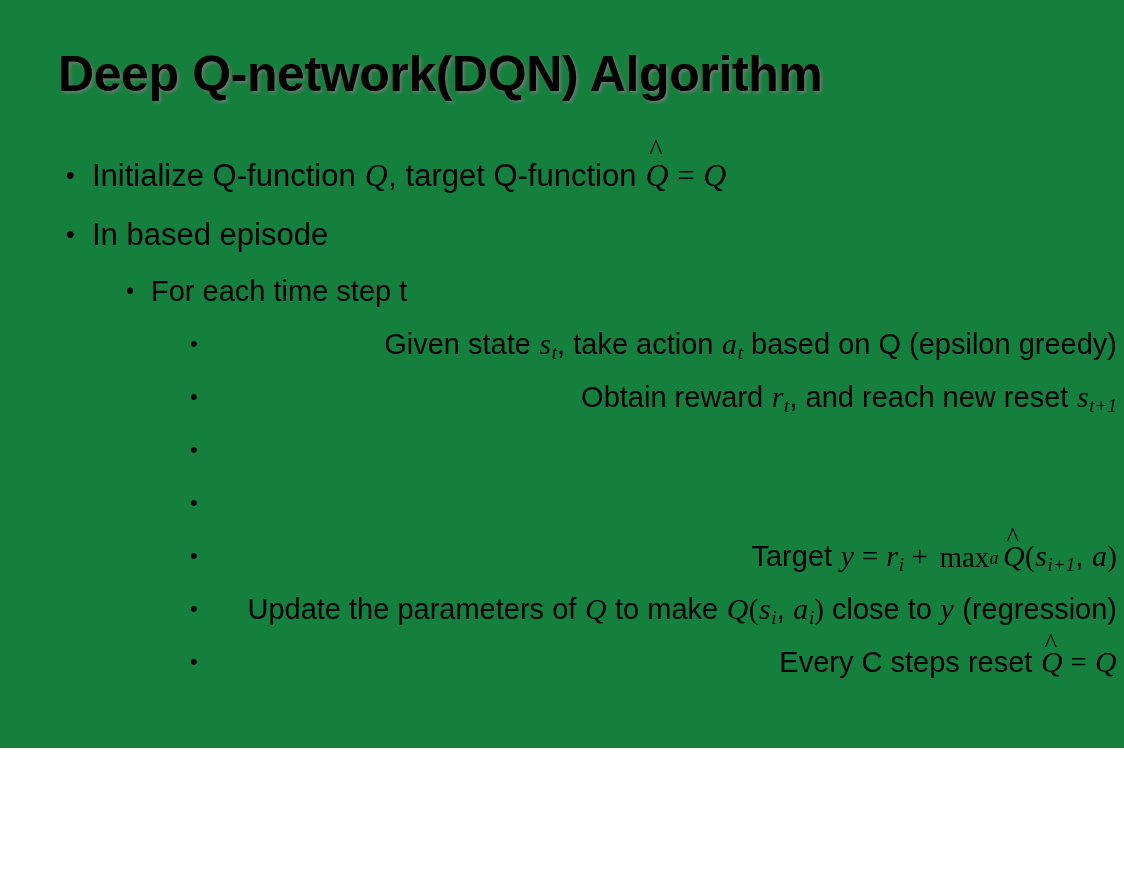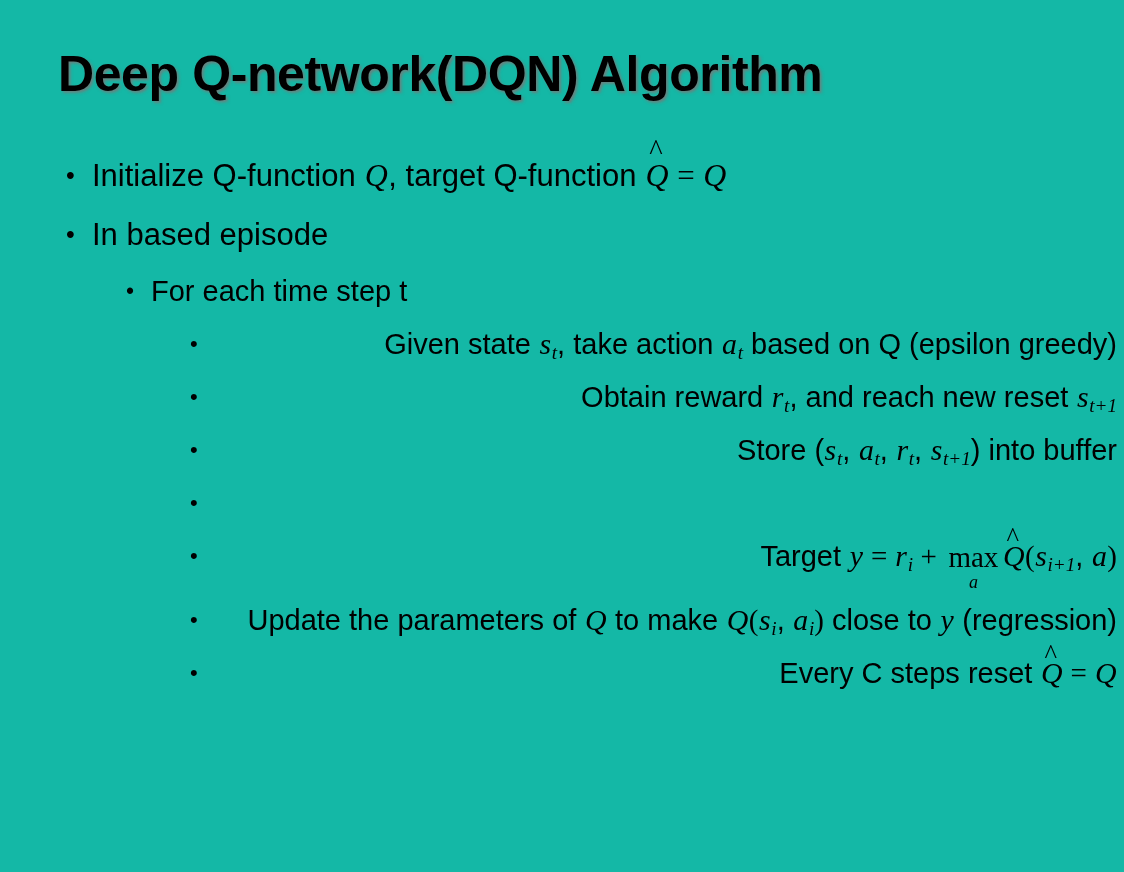--- a/index.html
+++ b/index.html
@@ -4,22 +4,22 @@
 <style>
   html, body {
     margin: 0;
     padding: 0;
     background: #ffffff;
   }
 
   #slide {
     position: relative;
     width: 1124px;
-    height: 872px;
-    background: #14b8a6;
+    height: 748px;
+    background: #15803d;
     overflow: hidden;
     font-family: "Liberation Sans", sans-serif;
     color: #000000;
     -webkit-font-smoothing: antialiased;
   }
 
   
   #slide-title {
     position: absolute;
     left: 58px;
@@ -128,21 +128,21 @@
     font-family: "Liberation Serif", "DejaVu Serif", serif;
     font-style: normal;
     font-size: 0.92em;
     line-height: 1;
     pointer-events: none;
   }
 
   
   .underop {
     display: inline-flex;
-    flex-direction: column;
+    flex-direction: row;
     align-items: center;
     vertical-align: baseline;
     line-height: 1;
     margin: 0 0.14em;
     position: relative;
     top: 0.02em;
   }
   .underop > .opname {
     font-family: "Liberation Serif", "DejaVu Serif", serif;
     font-style: normal;
@@ -186,21 +186,20 @@
       <span class="btext"><span>Given state </span><span class="m">s</span><sub class="sb">t</sub><span>, take action </span><span class="m">a</span><sub class="sb">t</sub><span> based on Q (epsilon greedy)</span></span>
     </div>
 
     <div class="bullet-row lvl3">
       <span class="marker">•</span>
       <span class="btext"><span>Obtain reward </span><span class="m">r</span><sub class="sb">t</sub><span>, and reach new reset </span><span class="m">s</span><sub class="sb">t+1</sub></span>
     </div>
 
     <div class="bullet-row lvl3">
       <span class="marker">•</span>
-      <span class="btext"><span>Store (</span><span class="m">s</span><sub class="sb">t</sub><span>, </span><span class="m">a</span><sub class="sb">t</sub><span>, </span><span class="m">r</span><sub class="sb">t</sub><span>, </span><span class="m">s</span><sub class="sb">t+1</sub><span>) into buffer</span></span>
     </div>
 
     <div class="bullet-row lvl3">
       <span class="marker">•</span>
     </div>
 
     <div class="bullet-row lvl3">
       <span class="marker">•</span>
       <span class="btext"><span>Target </span><span class="m">y</span><span class="op">=</span><span class="m">r</span><sub class="sb">i</sub><span class="op">+</span><span class="underop">
             <span class="opname">max</span>

